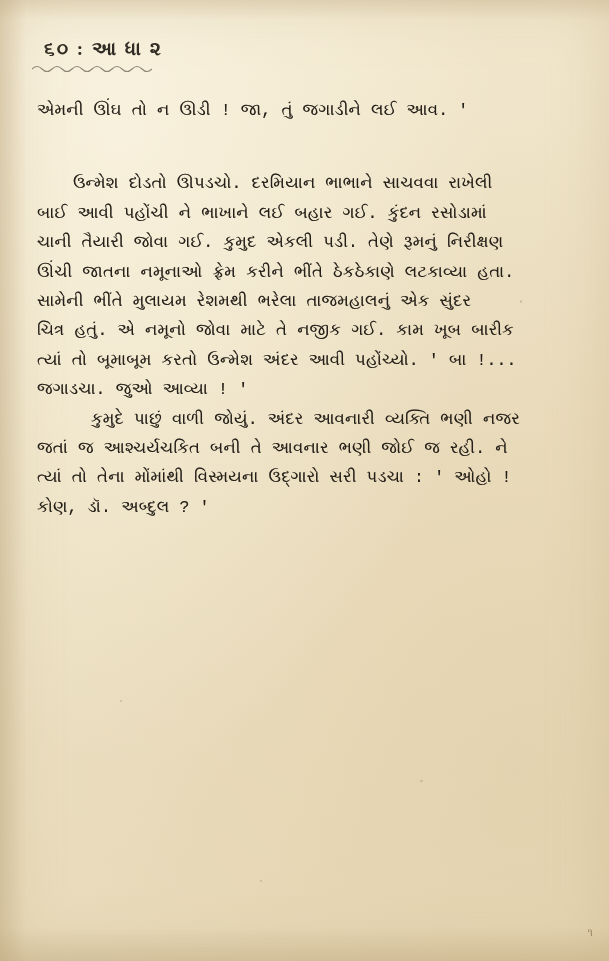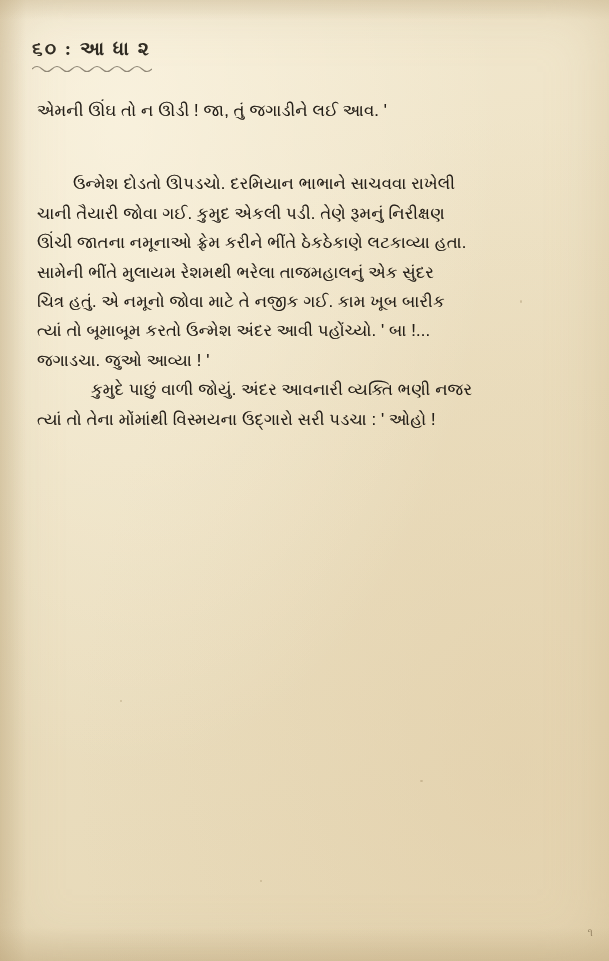--- a/index.html
+++ b/index.html
@@ -23,21 +23,21 @@
       linear-gradient(170deg, #f2e8cf 0%, #ece0c2 45%, #e7d9b8 100%);
   }
   .page-inner {
     position: absolute;
     left: 0; top: 0; right: 0; bottom: 0;
     box-shadow: inset 0 0 60px rgba(190,165,120,0.35);
     pointer-events: none;
   }
   .header {
     position: absolute;
-    left: 32px;
+    left: 44px;
     top: 38px;
     width: 520px;
   }
   .header-text {
     font-size: 19px;
     letter-spacing: 2px;
     color: #2e2a22;
     font-family: "Liberation Serif", serif;
     font-weight: 600;
   }
@@ -50,21 +50,21 @@
     opacity: 0.75;
   }
   .body-block {
     position: absolute;
     left: 37px;
     top: 96px;
     width: 534px;
   }
   .para {
     margin: 0 0 0 0;
-    font-family: Liberation Sans, sans-serif;
+    font-family: Liberation Mono, monospace;
     color: #241f19;
   }
   .line {
     display: block;
     font-size: 16.5px;
     line-height: 29.4px;
     letter-spacing: 0.15px;
     white-space: nowrap;
     color: #241f19;
     text-shadow: 0 0 0.6px rgba(40,32,20,0.45);
@@ -129,31 +129,34 @@
   </svg>
 
   <div class="body-block">
 
     <div class="para">
       <span class="line">એમની ઊંઘ તો ન ઊડી ! જા, તું જગાડીને લઈ આવ. '</span>
     </div>
 
     <div class="para">
       <span class="line indent">ઉન્મેશ દોડતો ઊપડચો. દરમિયાન ભાભાને સાચવવા રાખેલી</span>
+      <span class="line">બાઈ આવી પહોંચી ને ભાખાને લઈ બહાર ગઈ. કુંદન રસોડામાં</span>
       <span class="line">ચાની તૈયારી જોવા ગઈ. કુમુદ એકલી પડી. તેણે રૂમનું નિરીક્ષણ</span>
       <span class="line">ઊંચી જાતના નમૂનાઓ ફ્રેમ કરીને ભીંતે ઠેકઠેકાણે લટકાવ્યા હતા.</span>
       <span class="line">સામેની ભીંતે મુલાયમ રેશમથી ભરેલા તાજમહાલનું એક સુંદર</span>
       <span class="line">ચિત્ર હતું. એ નમૂનો જોવા માટે તે નજીક ગઈ. કામ ખૂબ બારીક</span>
       <span class="line">ત્યાં તો બૂમાબૂમ કરતો ઉન્મેશ અંદર આવી પહોંચ્યો. ' બા !...</span>
       <span class="line">જગાડચા. જુઓ આવ્યા ! '</span>
     </div>
 
     <div class="para">
       <span class="line indent2">કુમુદે પાછું વાળી જોયું. અંદર આવનારી વ્યક્તિ ભણી નજર</span>
+      <span class="line">જતાં જ આશ્ચર્યચકિત બની તે આવનાર ભણી જોઈ જ રહી. ને</span>
       <span class="line">ત્યાં તો તેના મોંમાંથી વિસ્મયના ઉદ્ગારો સરી પડચા : ' ઓહો !</span>
+      <span class="line">કોણ, ડૉ. અબ્દુલ ? '</span>
     </div>
 
   </div>
 
   <div class="corner-mark">૧</div>
 
   <div class="speck" style="left:120px; top:700px; width:2px; height:2px;"></div>
   <div class="speck" style="left:420px; top:780px; width:3px; height:2px;"></div>
   <div class="speck" style="left:260px; top:880px; width:2px; height:2px;"></div>
   <div class="speck" style="left:520px; top:300px; width:2px; height:3px;"></div>

